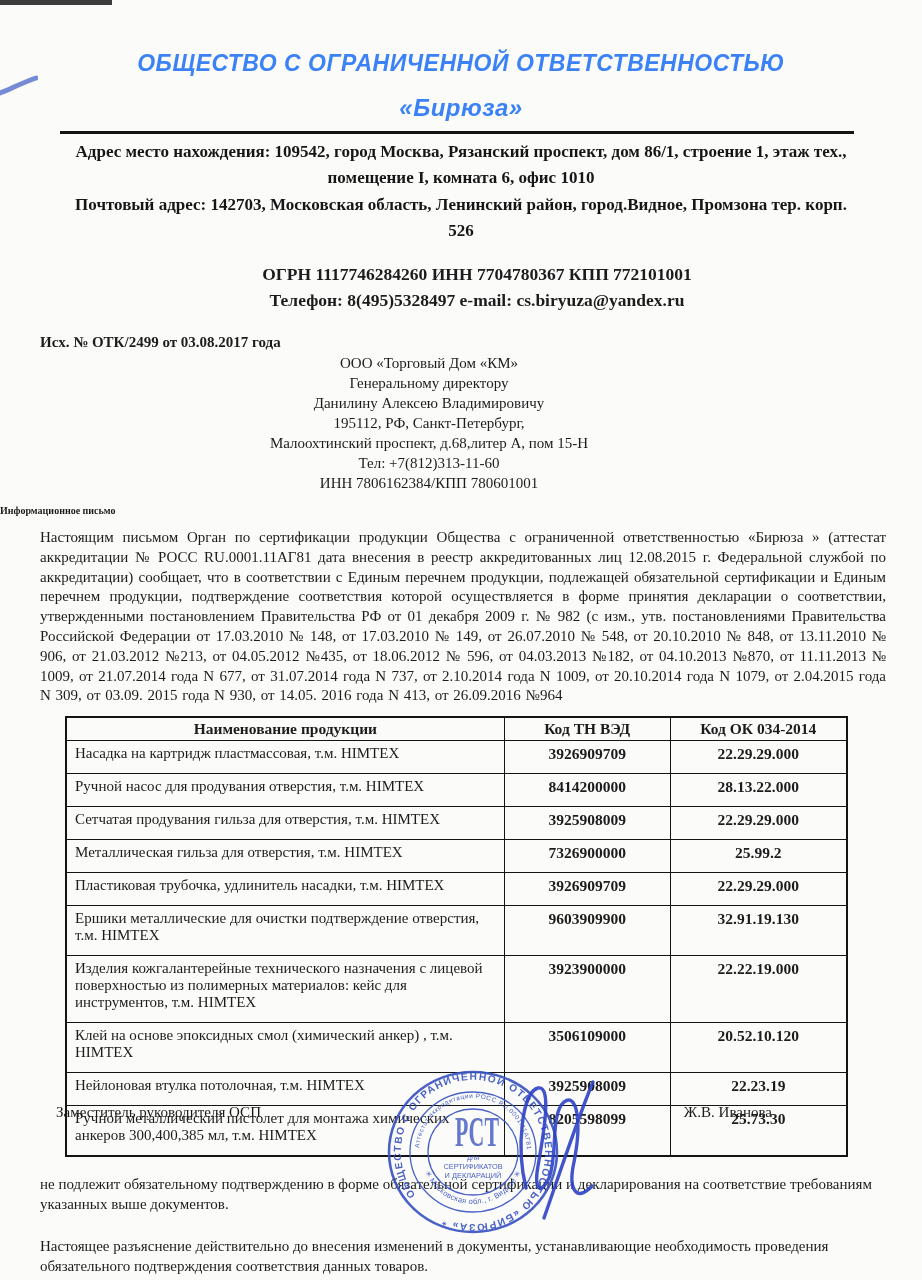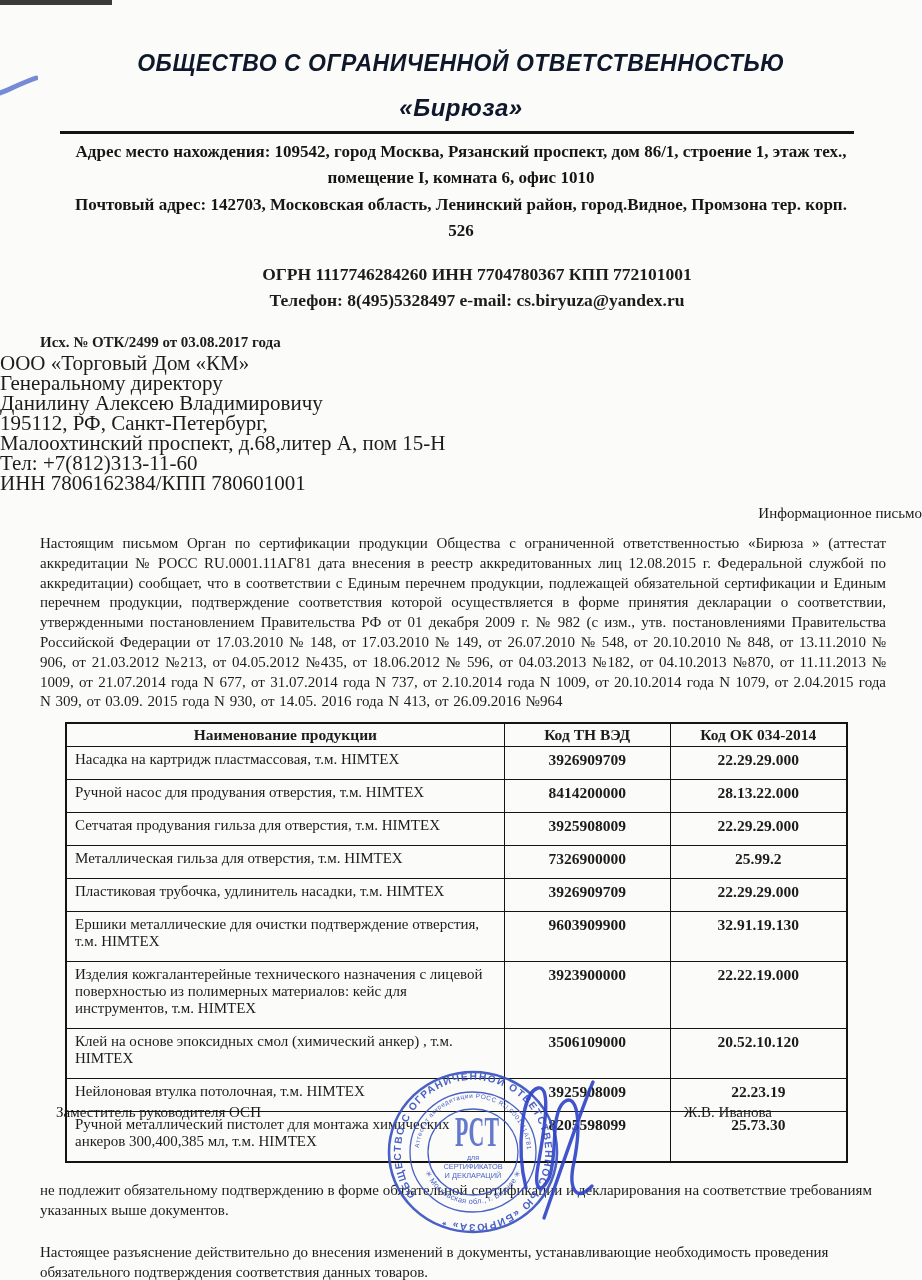--- a/index.html
+++ b/index.html
@@ -6,34 +6,34 @@
   .page{
     position:relative; width:922px; height:1280px; overflow:hidden;
     background:#fbfbfa; color:#1c1c1c;
     font-family:"Liberation Serif","DejaVu Serif",serif;
   }
   
   .org-header{ text-align:center; padding-top:50px; }
   .org-title{
     font-family:"Liberation Sans","DejaVu Sans",sans-serif;
     font-style:italic; font-weight:bold; font-size:23px; letter-spacing:.5px;
-    color:#0f172a;
+    color:#3b82f6;
   }
   .org-name{ margin-top:17px; font-size:24px; }
   .rule{ border:none; border-top:3px solid #141414; margin:9px 68px 0 60px; }
   .address-block{
     width:800px; margin:5px auto 0; text-align:center;
     font-weight:bold; font-size:17px; line-height:26px; color:#161616;
   }
   .postal{ margin-top:1px; }
   .reg-block{ margin-top:17px; text-align:center; font-weight:bold; font-size:17.5px; line-height:26px;padding-left:32px;}
   
   .ref-line{ margin:21px 40px 0; font-weight:bold; font-size:15px; }
-  .recipient{ margin:2px 64px 12px 0; text-align:left; font-size:21px; line-height:20px; }
-  .letter-title{ text-align:right; font-weight:normal; font-size:15px; margin-top:7px; }
+  .recipient{ margin:2px 64px 12px 0; text-align:center; font-size:15px; line-height:20px; }
+  .letter-title{ text-align:left; font-weight:bold; font-size:10px; margin-top:7px; }
   
   .body-par{
     margin:12px 36px 0 40px; text-align:justify;
     font-size:15px; line-height:19.8px; word-spacing:1px;
   }
   
   table.products{
     margin:10px 0 0 65px; border-collapse:collapse; width:783px;
     border:2.5px solid #141414; table-layout:fixed;
   }

